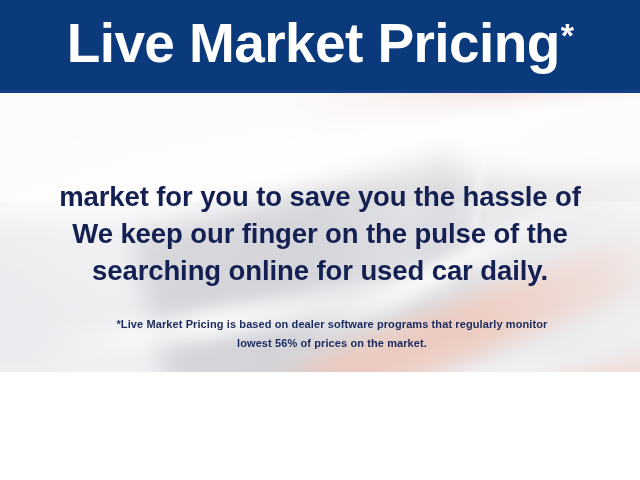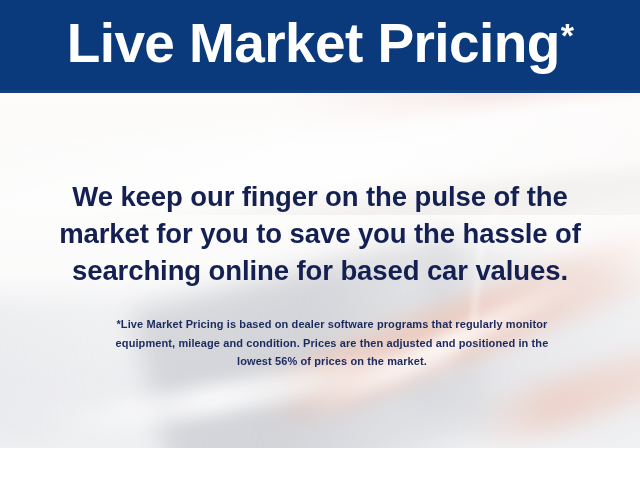--- a/index.html
+++ b/index.html
@@ -6,21 +6,21 @@
     margin: 0;
     padding: 0;
     background: #ffffff;
   }
   body {
     font-family: "Liberation Sans", sans-serif;
   }
   .promo-card {
     position: relative;
     width: 640px;
-    height: 448px;
+    height: 372px;
     overflow: hidden;
     background: #f2f2f0;
   }
 
   
   .backdrop {
     position: absolute;
     inset: 0;
     overflow: hidden;
     background: #fbfbfa;
@@ -200,24 +200,23 @@
     <div class="bd-layer bd-hl2"></div>
     <div class="bd-layer bd-hl3"></div>
     <div class="bd-layer bd-veil"></div>
   </div>
 
   <div class="header-banner">
     <h1 class="banner-title"><span>Live Market Pricing</span><span class="asterisk">*</span></h1>
   </div>
 
   <div class="headline">
+    <span class="hl-line">market for you to save you the hassle of</span>
     <span class="hl-line">We keep our finger on the pulse of the</span>
-    <span class="hl-line">market for you to save you the hassle of</span>
-    <span class="hl-line">searching online for based car values.</span>
+    <span class="hl-line">searching online for used car daily.</span>
   </div>
 
   <div class="disclaimer">
     <span class="fp-line">*Live Market Pricing is based on dealer software programs that regularly monitor</span>
-    <span class="fp-line">equipment, mileage and condition. Prices are then adjusted and positioned in the</span>
     <span class="fp-line">lowest 56% of prices on the market.</span>
   </div>
 
 </div>
 
 </body></html>

